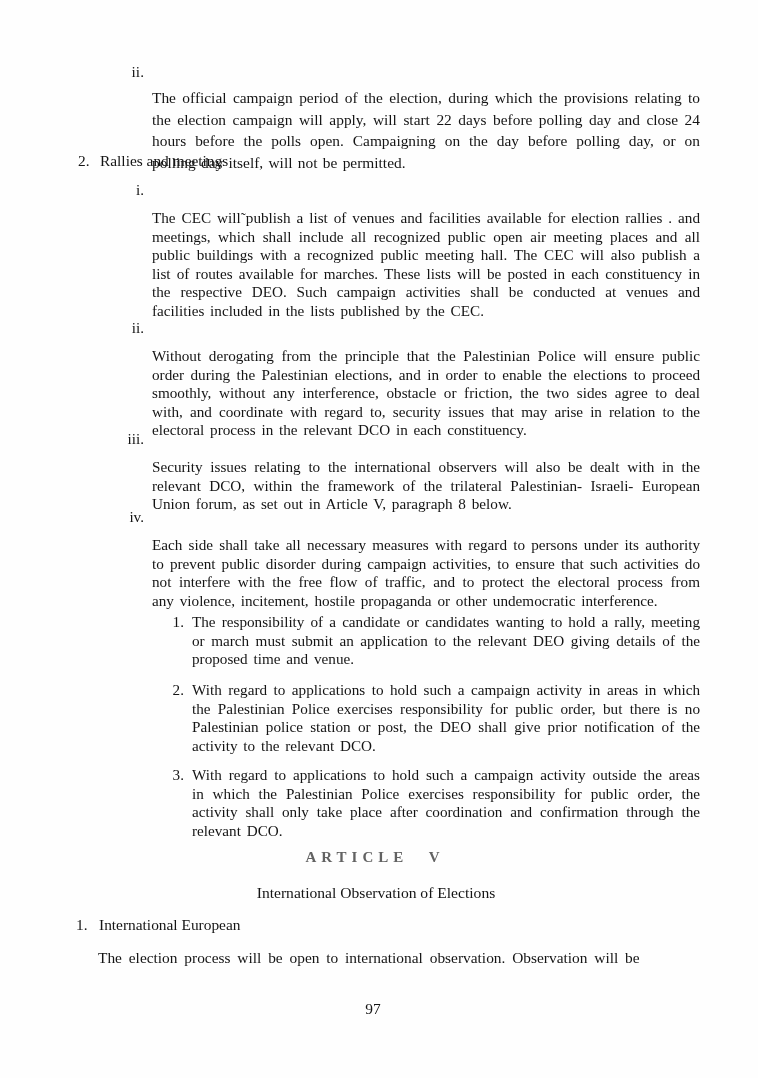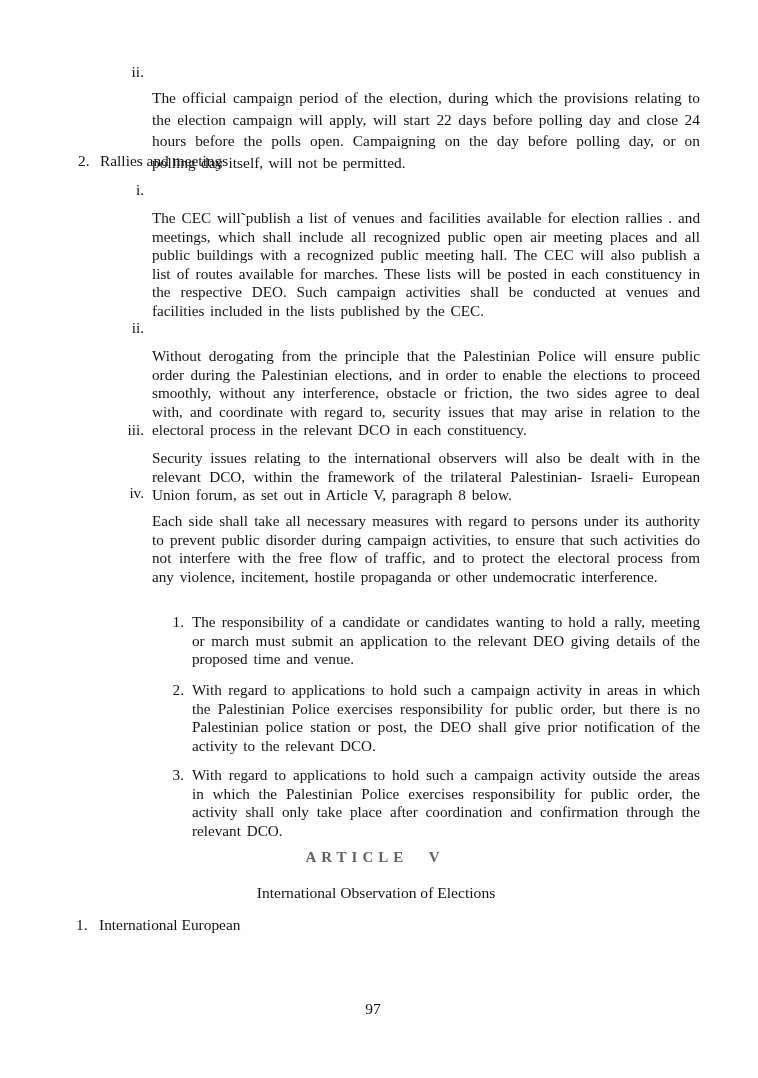--- a/index.html
+++ b/index.html
@@ -103,26 +103,26 @@
   <div class="block roman-block li-row" style="top:181px;">
     <div class="li-marker">i.</div>
     <div class="li-text">The CEC will˜publish a list of venues and facilities available for election rallies . and meetings, which shall include all recognized public open air meeting places and all public buildings with a recognized public meeting hall. The CEC will also publish a list of routes available for marches. These lists will be posted in each constituency in the respective DEO. Such campaign activities shall be conducted at venues and facilities included in the lists published by the CEC.</div>
   </div>
 
   <div class="block roman-block li-row" style="top:319px;">
     <div class="li-marker">ii.</div>
     <div class="li-text">Without derogating from the principle that the Palestinian Police will ensure public order during the Palestinian elections, and in order to enable the elections to proceed smoothly, without any interference, obstacle or friction, the two sides agree to deal with, and coordinate with regard to, security issues that may arise in relation to the electoral process in the relevant DCO in each constituency.</div>
   </div>
 
-  <div class="block roman-block li-row" style="top:421px;">
+  <div class="block roman-block li-row" style="top:430px;">
     <div class="li-marker">iii.</div>
     <div class="li-text">Security issues relating to the international observers will also be dealt with in the relevant DCO, within the framework of the trilateral Palestinian- Israeli- European Union forum, as set out in Article V, paragraph 8 below.</div>
   </div>
 
-  <div class="block roman-block li-row" style="top:484px;">
+  <div class="block roman-block li-row" style="top:508px;">
     <div class="li-marker">iv.</div>
     <div class="li-text">Each side shall take all necessary measures with regard to persons under its authority to prevent public disorder during campaign activities, to ensure that such activities do not interfere with the free flow of traffic, and to protect the electoral process from any violence, incitement, hostile propaganda or other undemocratic interference.</div>
   </div>
 
   <div class="block sub-block li-row" style="top:613px;">
     <div class="li-marker">1.</div>
     <div class="li-text">The responsibility of a candidate or candidates wanting to hold a rally, meeting or march must submit an application to the relevant DEO giving details of the proposed time and venue.</div>
   </div>
 
   <div class="block sub-block li-row" style="top:681px;">
@@ -137,16 +137,17 @@
 
   <div class="block article-heading" style="top:849px;">ARTICLE V</div>
 
   <div class="block article-subheading" style="top:884px;">International Observation of Elections</div>
 
   <div class="block section-header" style="top:915px; left:76px;">
     <div class="li-marker" style="width:16px; margin-right:7px;">1.</div>
     <div>International European</div>
   </div>
 
+  <div class="block closing-paragraph" style="top:948px;">The election process will be open to international observation. Observation will be</div>
 
   <div class="block page-number" style="top:1000px;">97</div>
 
 </div>
 
 </body></html>

